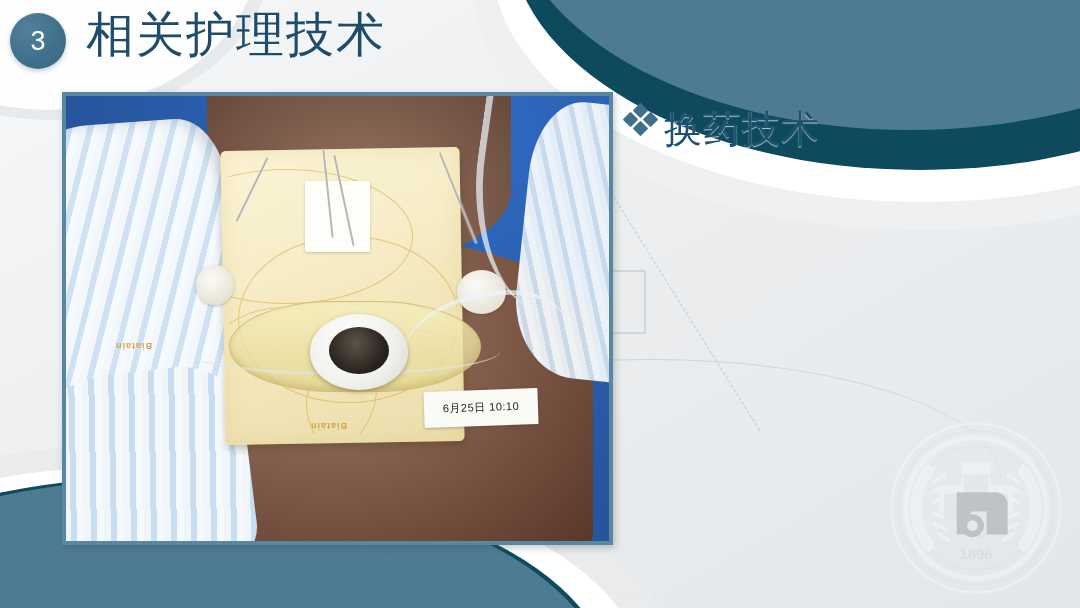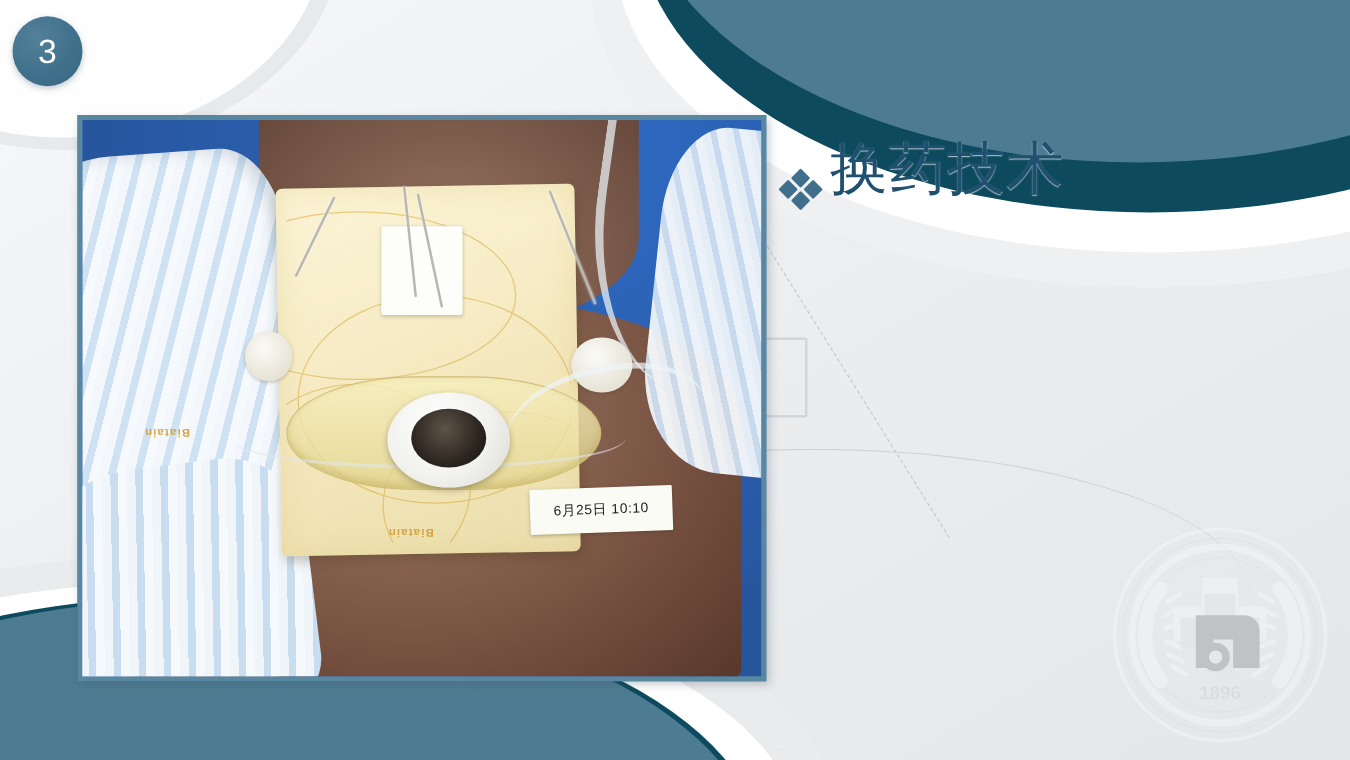--- a/index.html
+++ b/index.html
@@ -195,22 +195,22 @@
   }
   .ph-oxy2{
     right:8%;top:44%;width:30%;height:20%;
     border-top:5px solid rgba(238,244,249,.70);
     border-radius:60% 40% 0 0;transform:rotate(-6deg);
   }
 
   
   .text-col{position:absolute;left:625px;top:104px;width:440px;}
   .heading{
-    display:flex;align-items:flex-end;gap:9px;
-    font-size:46px;color:#1f5070;letter-spacing:1px;
+    display:flex;align-items:flex-start;gap:9px;
+    font-size:38px;color:#1f5070;letter-spacing:1px;
     text-shadow:0 1px 1px rgba(255,255,255,.7);
   }
   .diamond-bullet{position:relative;width:30px;height:30px;flex:0 0 30px;}
   .diamond-bullet i{
     position:absolute;width:11px;height:11px;background:#3f6f8d;
     transform:rotate(45deg);border-radius:1px;
   }
   .diamond-bullet i:nth-child(1){left:0px;top:10px;}
   .diamond-bullet i:nth-child(2){left:10px;top:1px;}
   .diamond-bullet i:nth-child(3){left:10px;top:19px;}
@@ -244,20 +244,21 @@
   <div class="deco arc-bl-dark"></div>
   <div class="deco arc-bl-mid"></div>
 
   <div class="deco hairline"></div>
   <div class="deco diag-line"></div>
   <div class="deco ghost-box"></div>
 
   <div class="badge">
     <span>3</span>
   </div>
+  <div class="page-title">相关护理技术</div>
 
   <div class="photo-frame">
     <div class="ph ph-bg"></div>
     <div class="ph ph-neck"></div>
     <div class="ph ph-chest"></div>
     <div class="ph ph-gown-l"></div>
     <div class="ph ph-gown-bl"></div>
     <div class="ph ph-gown-r"></div>
 
     <div class="ph ph-oxy"></div>

